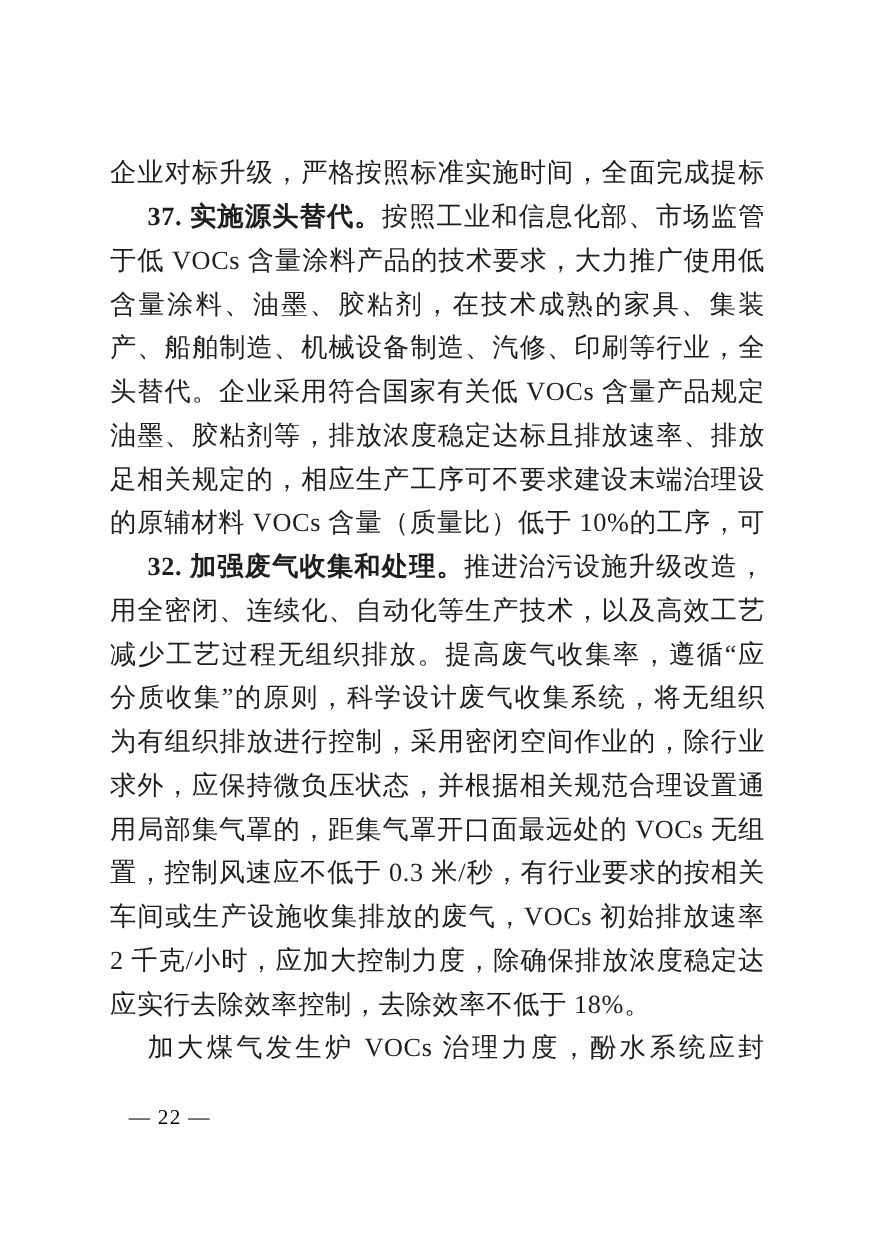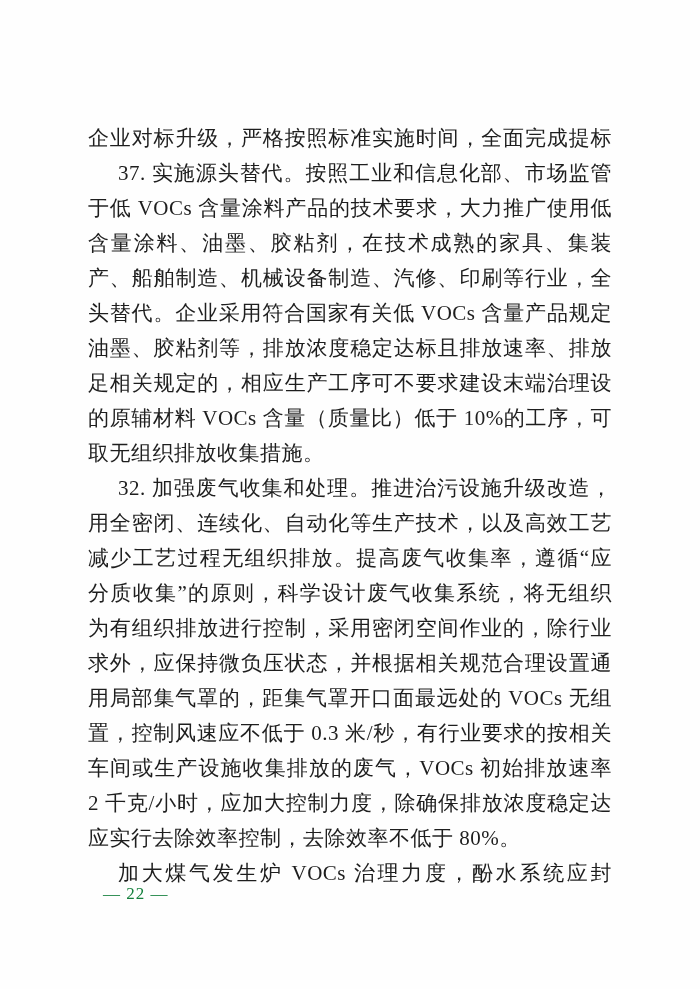--- a/index.html
+++ b/index.html
@@ -36,55 +36,54 @@
   .line.fill {
     white-space: normal;
     text-align: justify;
     text-align-last: justify;
     text-justify: inter-character;
   }
   .line.indent {
     padding-left: 30px;
   }
   .bold {
-    font-weight: 400;
+    font-weight: 700;
   }
   .page-footer {
     position: absolute;
     left: 103px;
     top: 884px;
     font-size: 17px;
-    color: #15803d;
+    color: #000000;
     letter-spacing: 1px;
   }
 </style>
 </head>
 <body>
 
 <div class="page">
   <div class="text-block">
       <div class="line fill"><span>企业对标升级，严格按照标准实施时间，全面完成提标治理。</span></div>
       <div class="line fill indent"><span class="bold">37. 实施源头替代。</span><span>按照工业和信息化部、市场监管总局关</span></div>
       <div class="line fill"><span>于低 VOCs 含量涂料产品的技术要求，大力推广使用低 VOCs</span></div>
       <div class="line fill"><span>含量涂料、油墨、胶粘剂，在技术成熟的家具、集装箱、整车生</span></div>
       <div class="line fill"><span>产、船舶制造、机械设备制造、汽修、印刷等行业，全面推进源</span></div>
       <div class="line fill"><span>头替代。企业采用符合国家有关低 VOCs 含量产品规定的涂料、</span></div>
       <div class="line fill"><span>油墨、胶粘剂等，排放浓度稳定达标且排放速率、排放绩效等满</span></div>
       <div class="line fill"><span>足相关规定的，相应生产工序可不要求建设末端治理设施。使用</span></div>
       <div class="line fill"><span>的原辅材料 VOCs 含量（质量比）低于 10%的工序，可不要求采</span></div>
-      <div class="line"><span>取无组织排放收集措施。</span></div>
       <div class="line fill indent"><span class="bold">32. 加强废气收集和处理。</span><span>推进治污设施升级改造，通过采</span></div>
       <div class="line fill"><span>用全密闭、连续化、自动化等生产技术，以及高效工艺与设备等，</span></div>
       <div class="line fill"><span>减少工艺过程无组织排放。提高废气收集率，遵循“应收尽收、</span></div>
       <div class="line fill"><span>分质收集”的原则，科学设计废气收集系统，将无组织排放转变</span></div>
       <div class="line fill"><span>为有组织排放进行控制，采用密闭空间作业的，除行业有特殊要</span></div>
       <div class="line fill"><span>求外，应保持微负压状态，并根据相关规范合理设置通风量；采</span></div>
       <div class="line fill"><span>用局部集气罩的，距集气罩开口面最远处的 VOCs 无组织排放位</span></div>
       <div class="line fill"><span>置，控制风速应不低于 0.3 米/秒，有行业要求的按相关规定执行。</span></div>
       <div class="line fill"><span>车间或生产设施收集排放的废气，VOCs 初始排放速率大于等于</span></div>
       <div class="line fill"><span>2 千克/小时，应加大控制力度，除确保排放浓度稳定达标外，还</span></div>
-      <div class="line"><span>应实行去除效率控制，去除效率不低于 80%。</span></div>
+      <div class="line"><span>应实行去除效率控制，去除效率不低于 18%。</span></div>
       <div class="line fill indent"><span>加大煤气发生炉 VOCs 治理力度，酚水系统应封闭，产生的</span></div>
     </div>
   <div class="page-footer">
     <span>— 22 —</span>
   </div>
 </div>
 
 </body></html>

